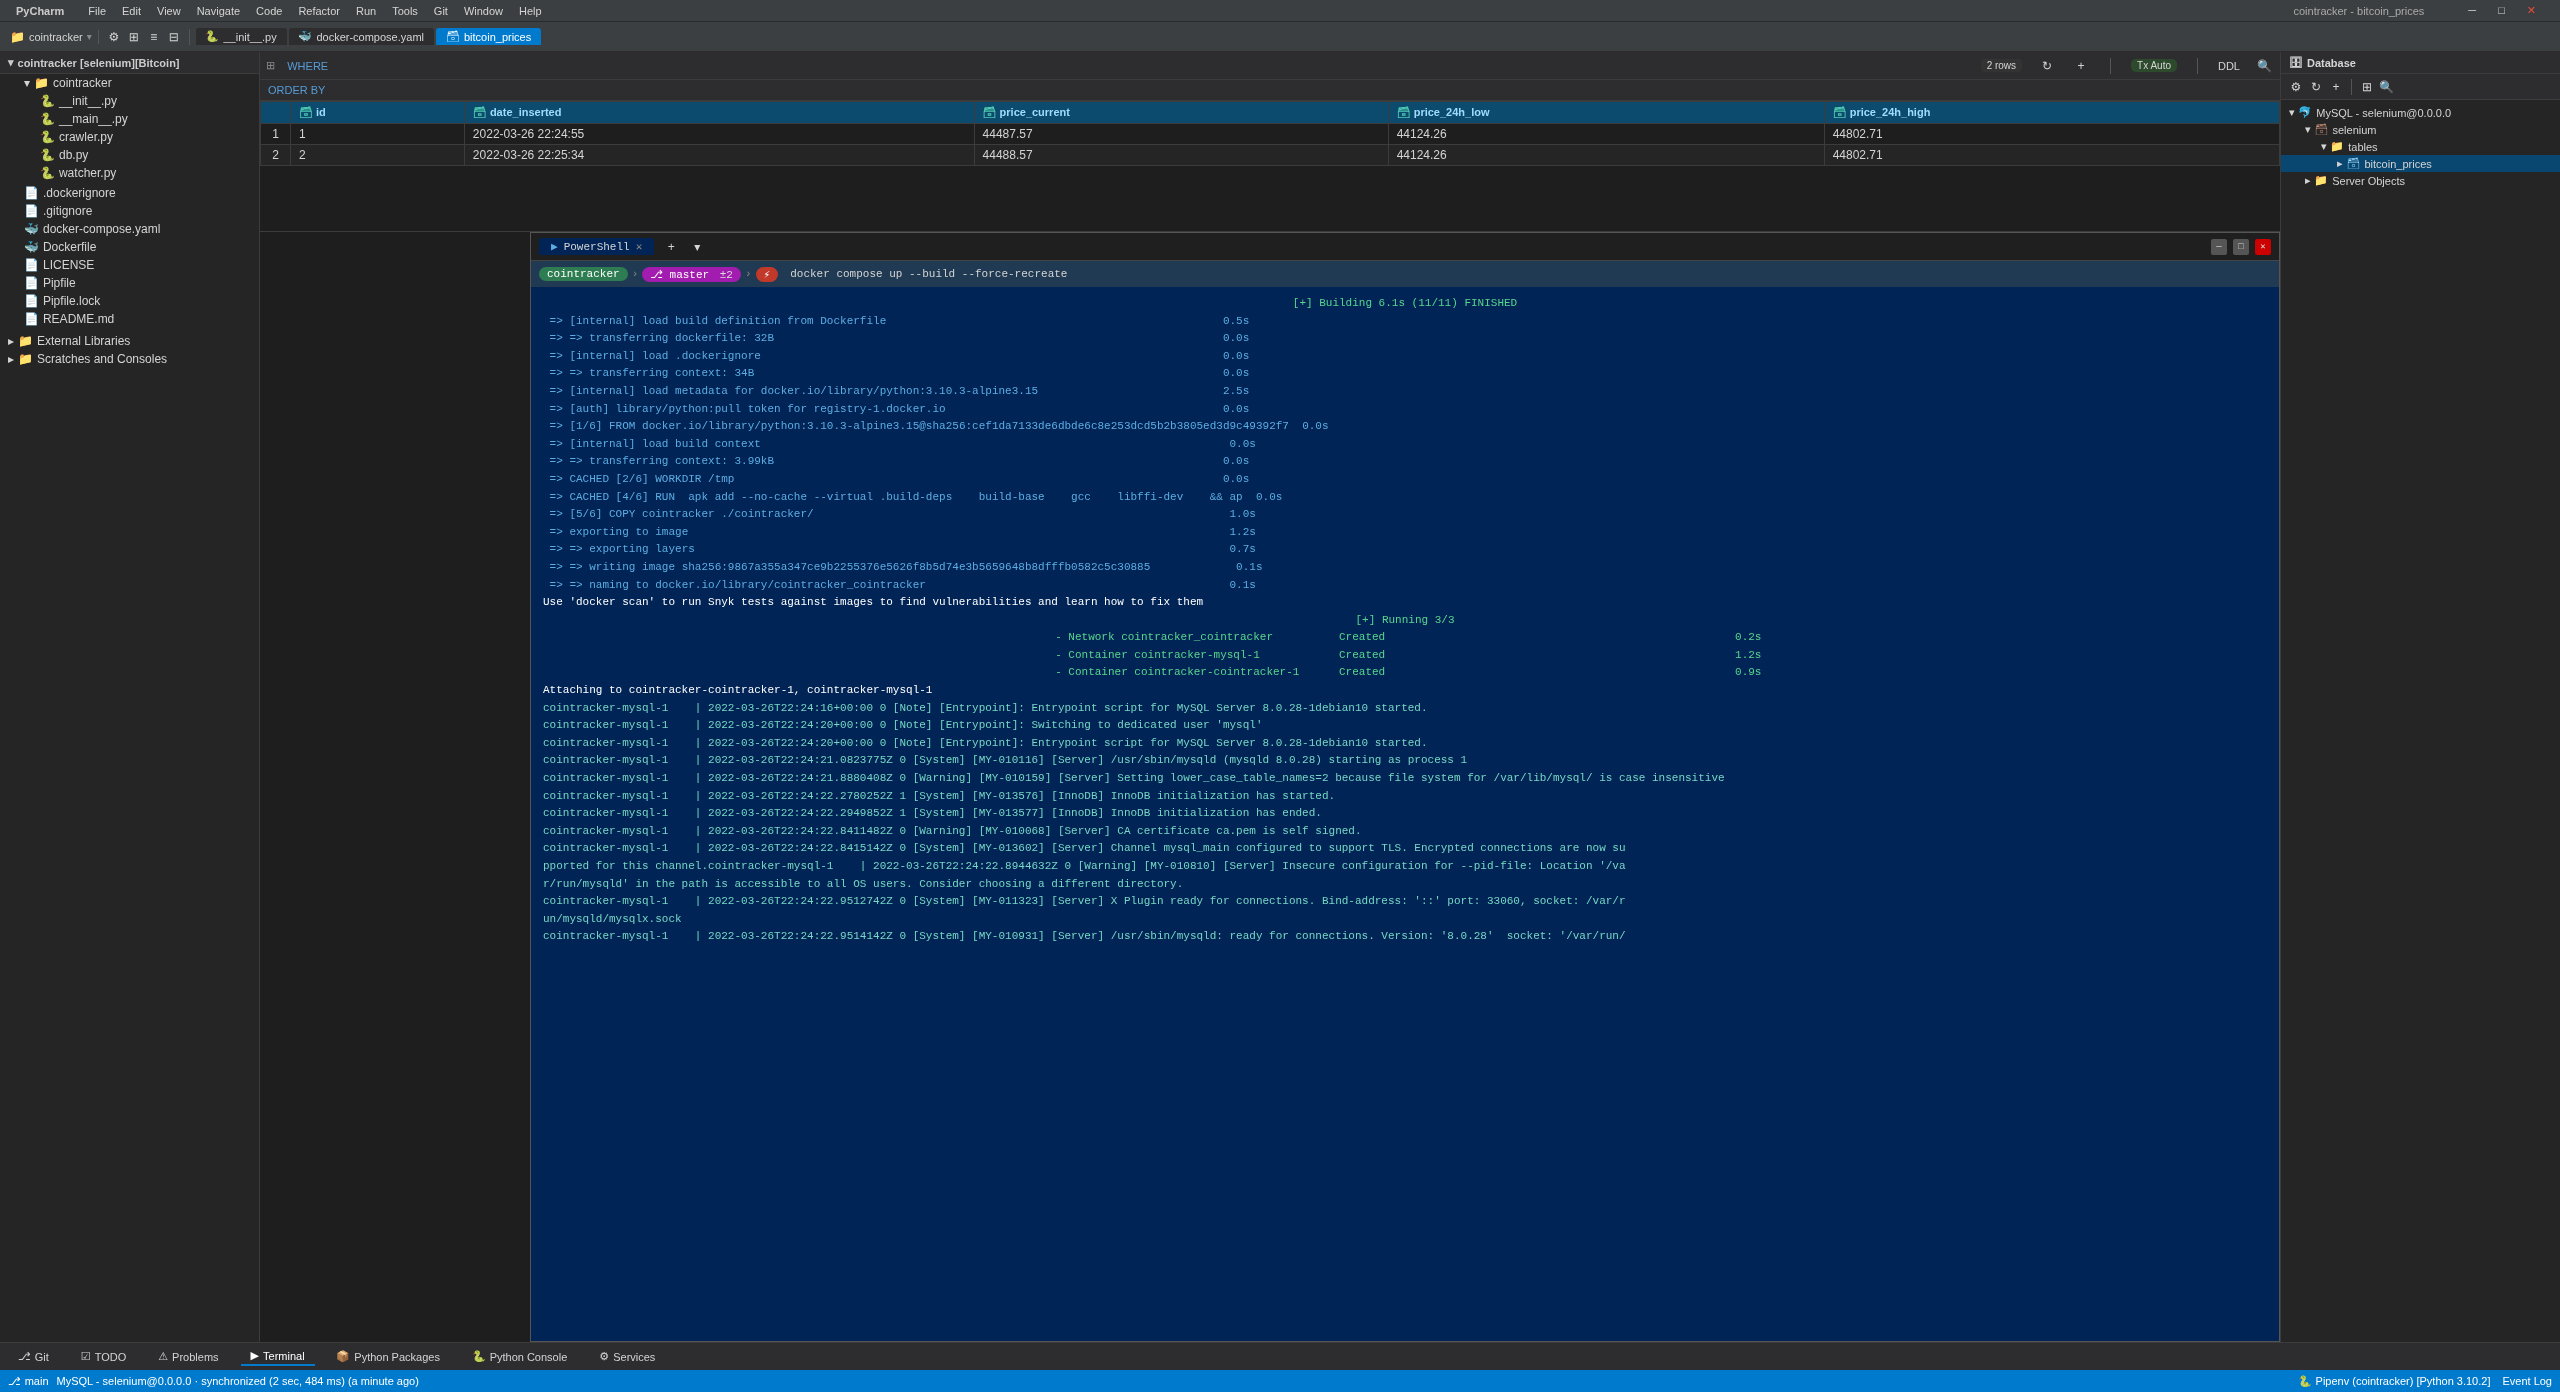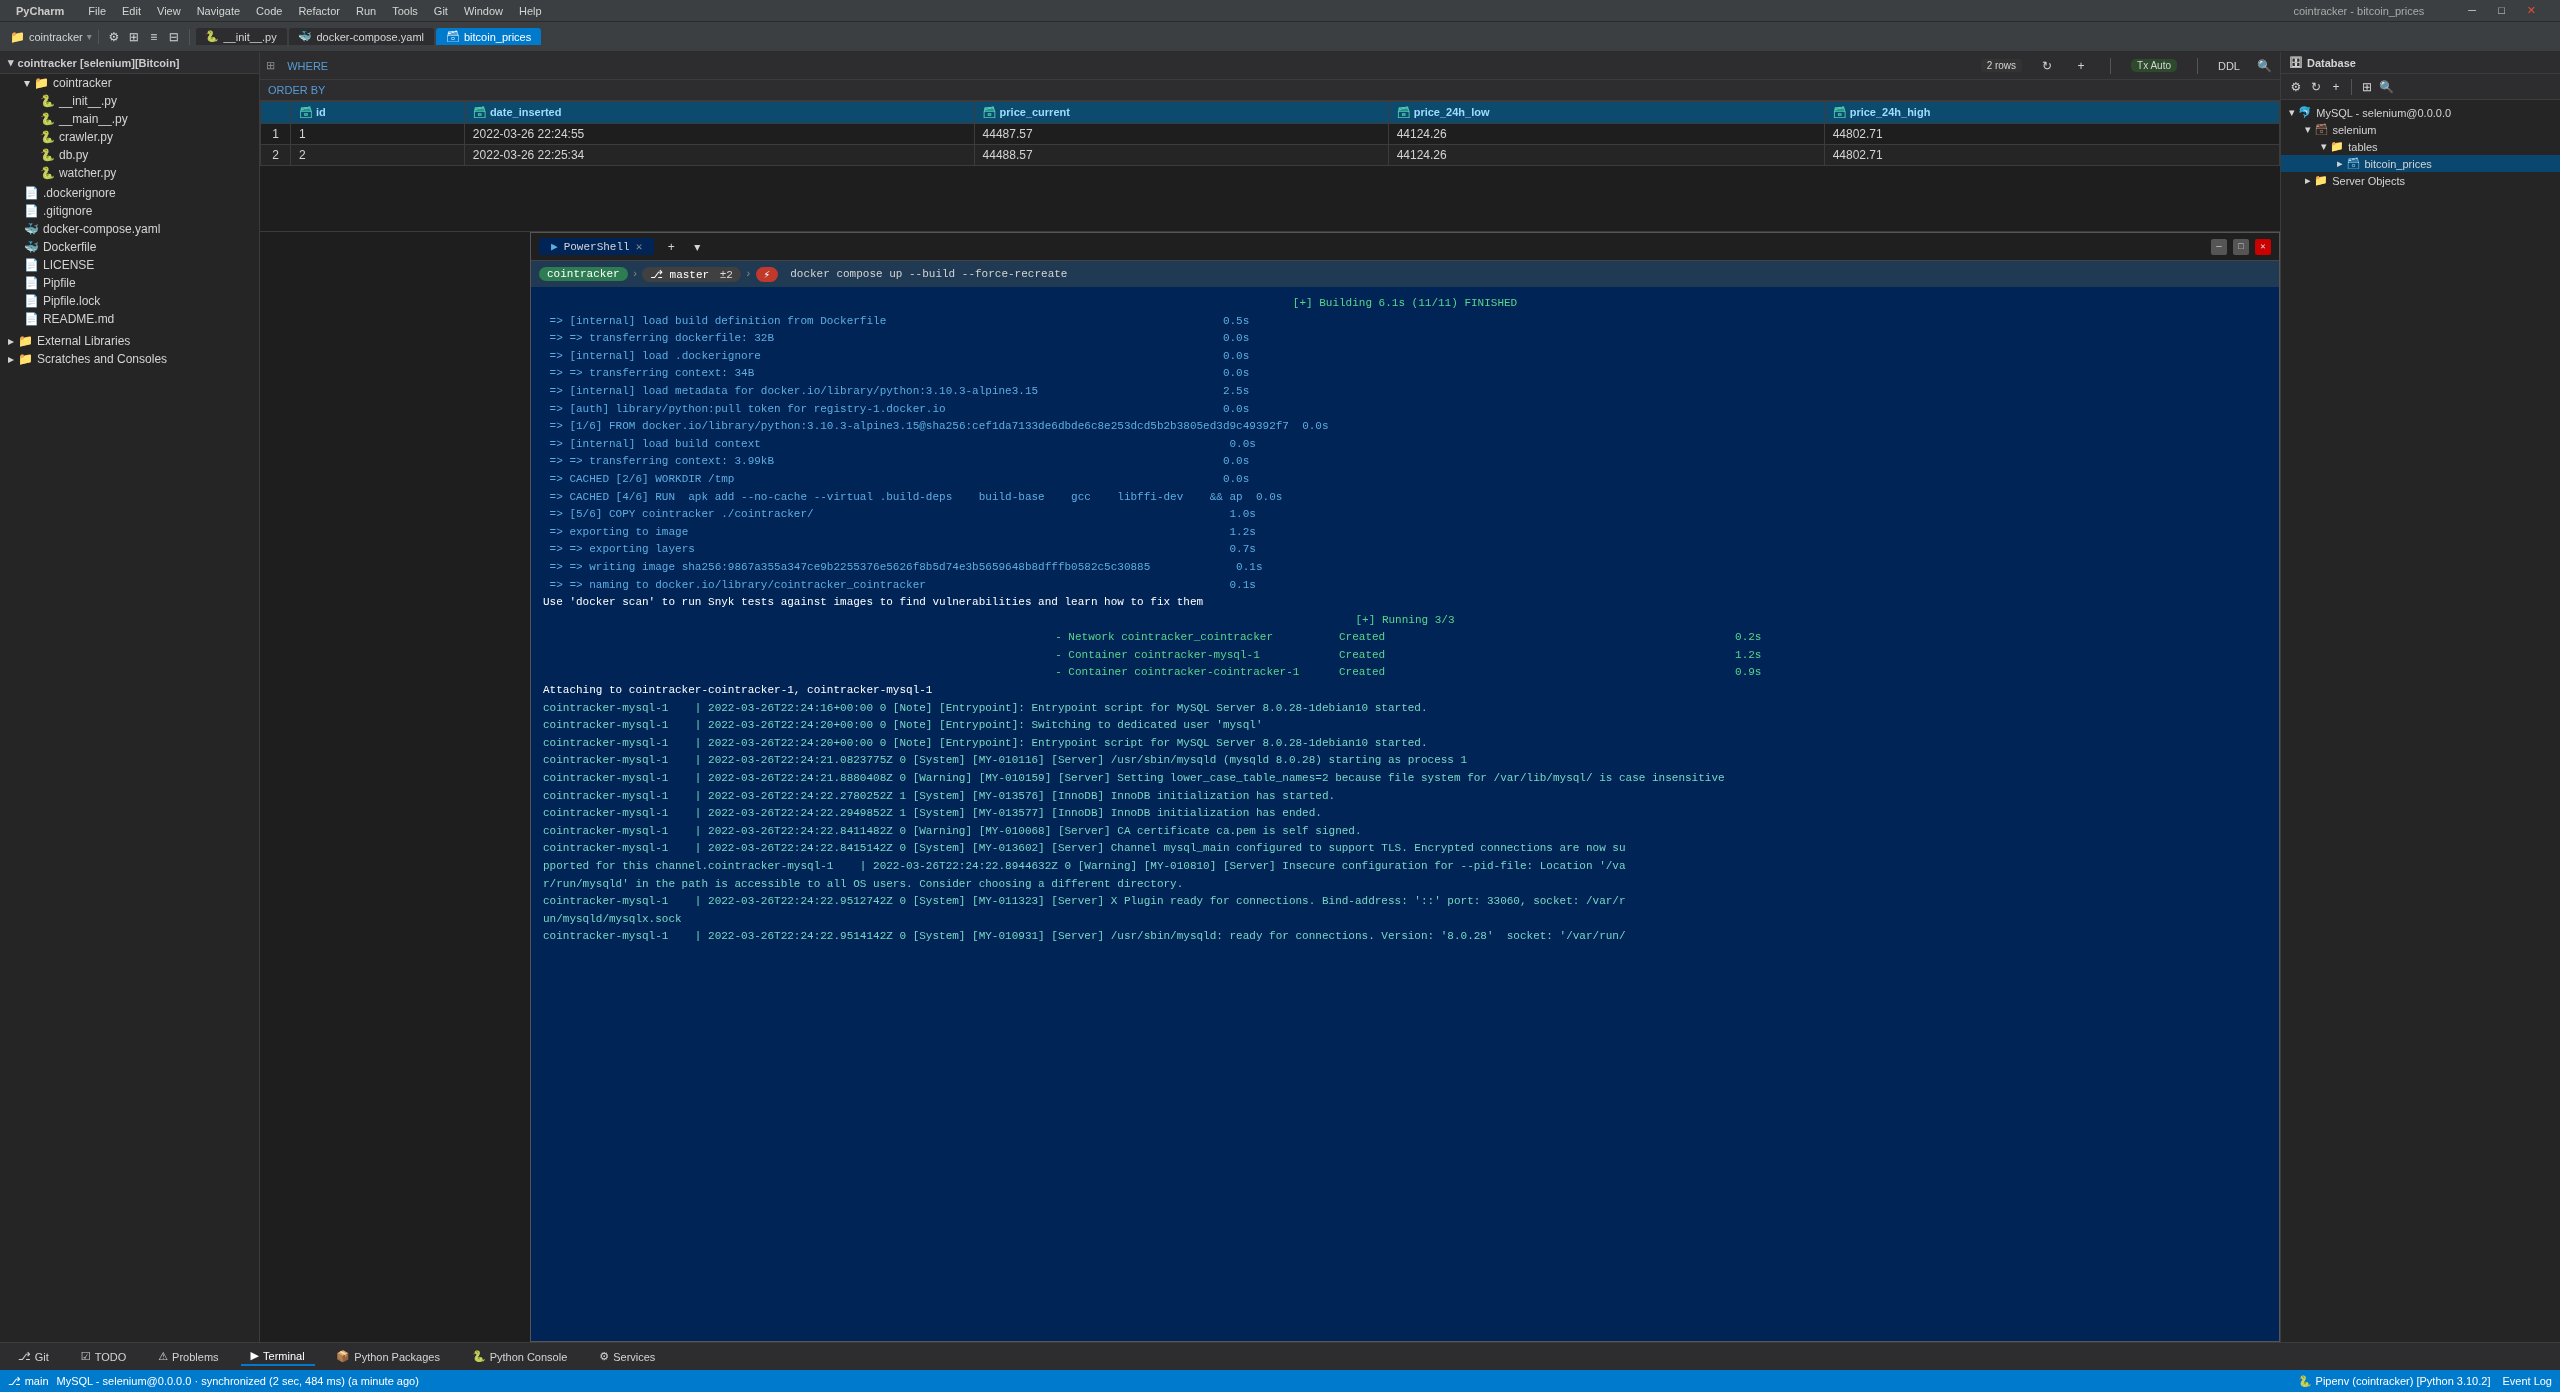--- a/index.html
+++ b/index.html
@@ -192,21 +192,21 @@
       gap: 4px;
       font-size: 11px;
       flex-shrink: 0;
     }
     .ps-path-segment {
       padding: 1px 8px;
       border-radius: 10px;
       font-size: 11px;
     }
     .ps-path-cointracker { background: #2e7d52; color: #fff; }
-    .ps-path-master { background: #404040; color: #fff; }
+    .ps-path-master { background: #a21caf; color: #fff; }
     .ps-path-lightning { background: #c0392b; color: #fff; font-weight: bold; }
 
     .ps-content {
       flex: 1;
       overflow-y: auto;
       padding: 8px 12px;
       color: #cccccc;
       line-height: 1.6;
     }
 

